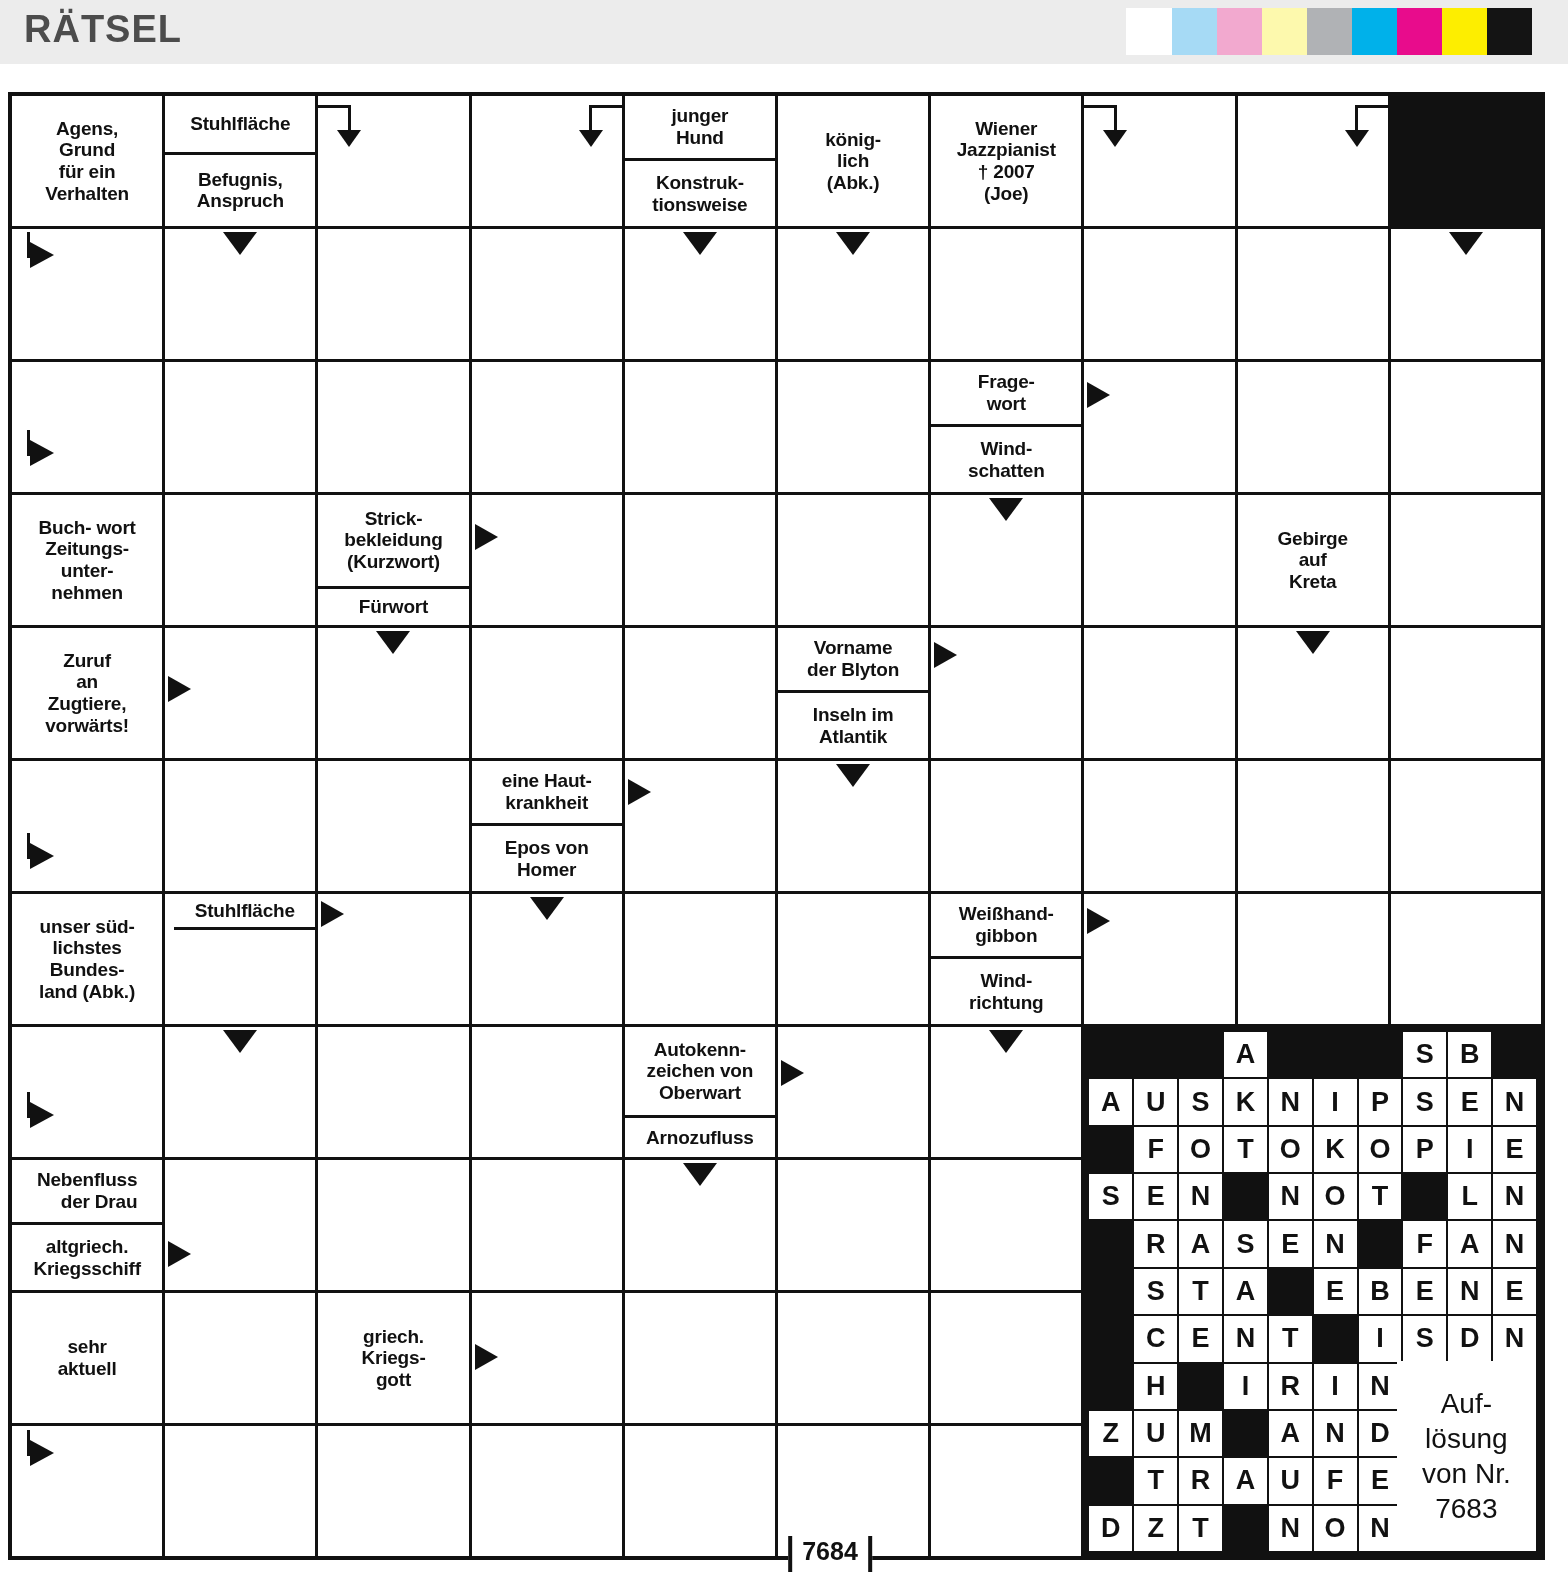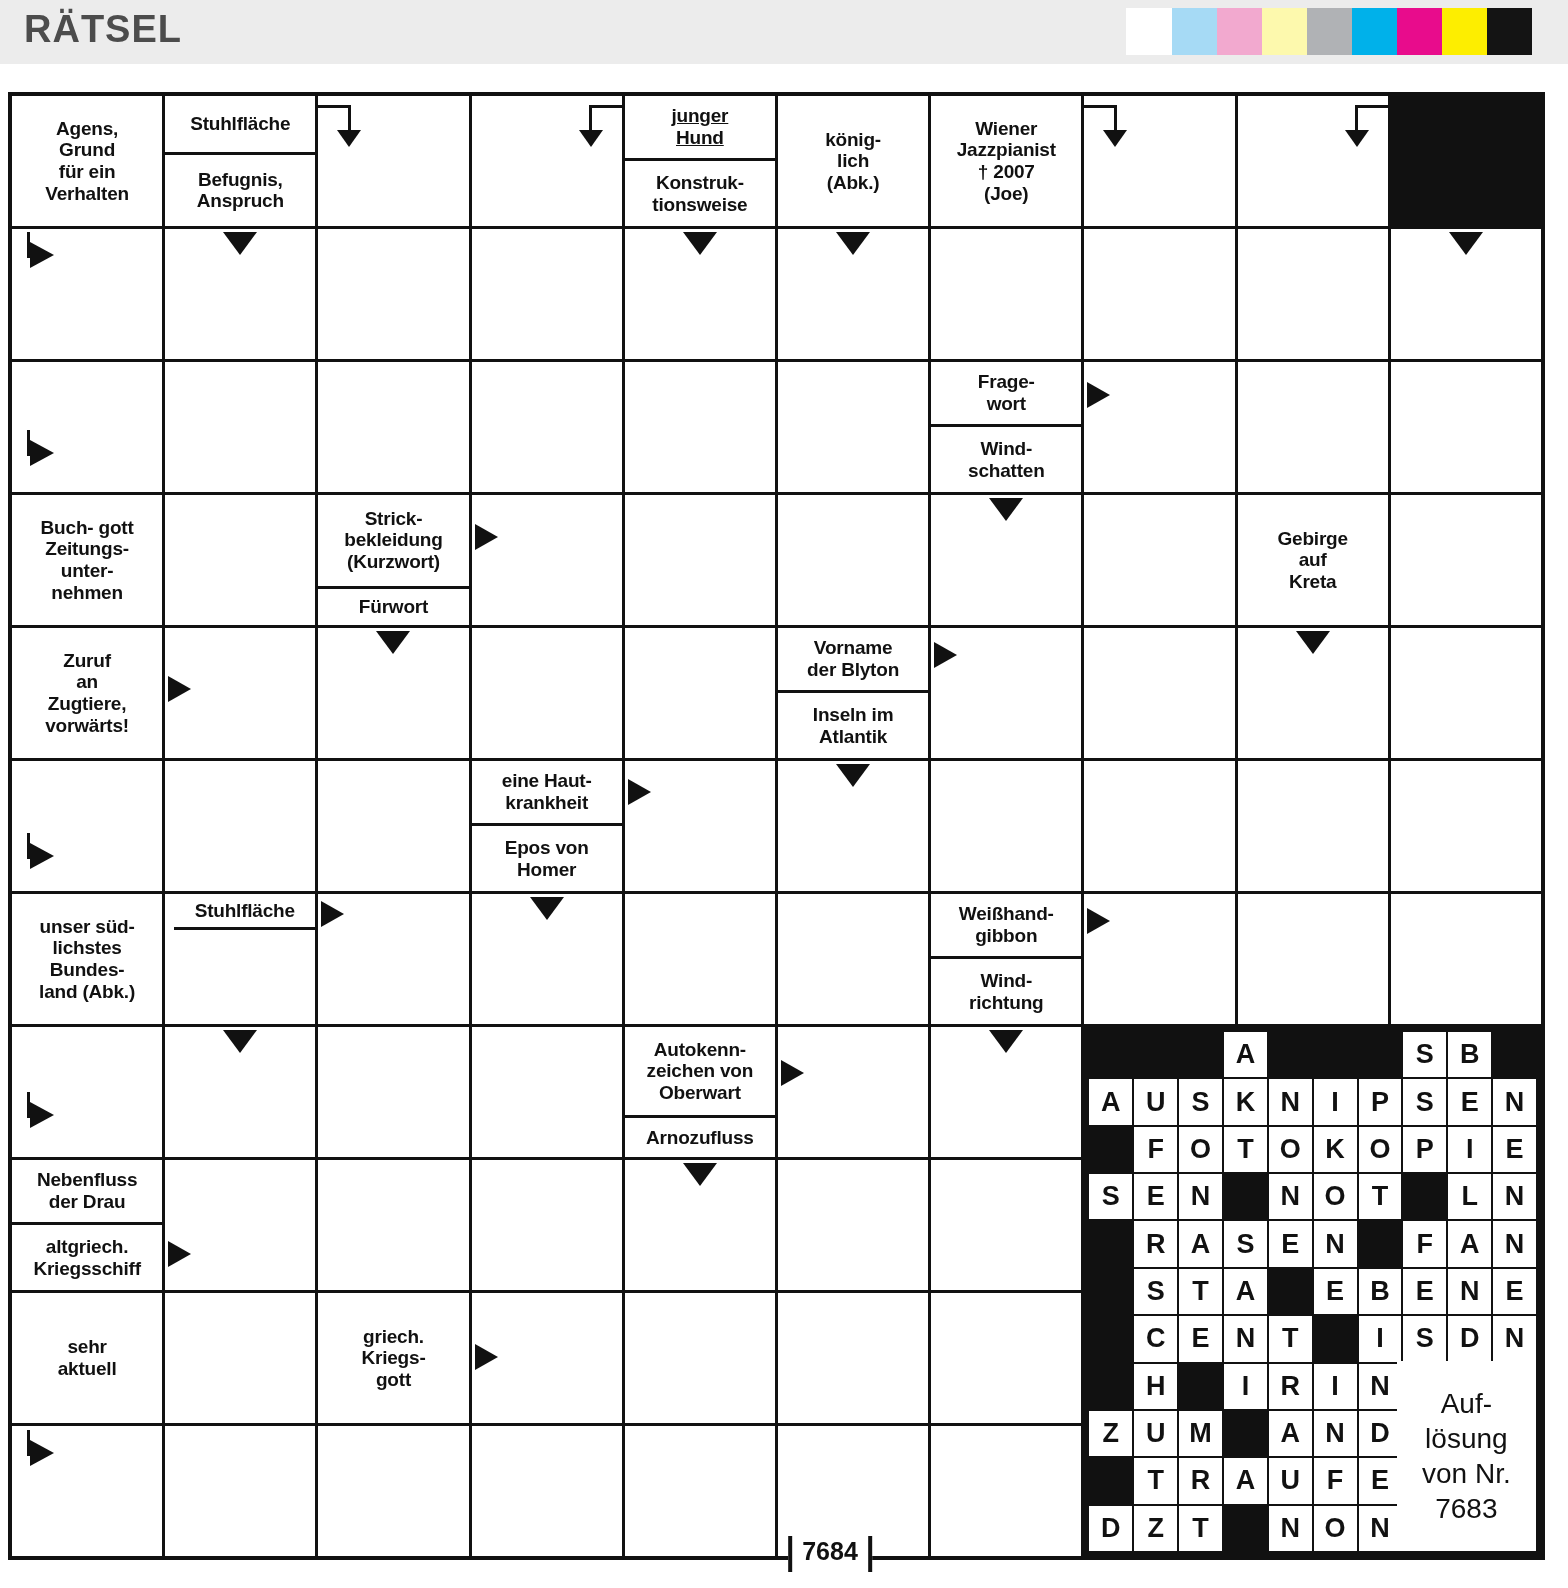--- a/index.html
+++ b/index.html
@@ -96,21 +96,21 @@
       </div>
     </div>
     <div class="cell" style="grid-area: 1 / 4;">
       <div class="bend bendR">
         <div class="bend-h"></div>
         <div class="bend-v"></div>
         <div class="bend-head"></div>
       </div>
     </div>
     <div class="cell split" style="grid-area: 1 / 5;">
-      <div class="part first" style="flex: 0 0 50%; text-decoration: underline;">junger
+      <div class="part first" style="flex: 0 0 50%;">junger
 Hund</div>
       <div class="part" style="flex: 1 1 auto;">Konstruk-
 tionsweise</div>
     </div>
     <div class="cell" style="grid-area: 1 / 6;">
       <div class="clue">könig-
 lich
 (Abk.)</div>
     </div>
     <div class="cell" style="grid-area: 1 / 7;">
@@ -172,21 +172,21 @@
 wort</div>
       <div class="part" style="flex: 1 1 auto;">Wind-
 schatten</div>
     </div>
     <div class="cell" style="grid-area: 3 / 8;">
       <div class="tri-right" style="top: 15%;"></div>
     </div>
     <div class="cell" style="grid-area: 3 / 9;"></div>
     <div class="cell" style="grid-area: 3 / 10;"></div>
     <div class="cell" style="grid-area: 4 / 1;">
-      <div class="clue">Buch- gott
+      <div class="clue">Buch- wort
 Zeitungs-
 unter-
 nehmen</div>
     </div>
     <div class="cell" style="grid-area: 4 / 2;"></div>
     <div class="cell split" style="grid-area: 4 / 3;">
       <div class="part first" style="flex: 0 0 72%;">Strick-
 bekleidung
 (Kurzwort)</div>
       <div class="part" style="flex: 1 1 auto;">Fürwort</div>
@@ -421,21 +421,21 @@
         <div class="mini"></div>
         <div class="mini"></div>
         <div class="mini"></div>
       </div>
       <div class="solcap">Auf-
 lösung
 von Nr.
 7683</div>
     </div>
     <div class="cell split" style="grid-area: 9 / 1;">
-      <div class="part first" style="flex: 0 0 50%;">Nebenfluss
+      <div class="part first" style="flex: 0 0 50%; text-align: right;">Nebenfluss
 der Drau</div>
       <div class="part" style="flex: 1 1 auto;">altgriech.
 Kriegsschiff</div>
     </div>
     <div class="cell" style="grid-area: 9 / 2;">
       <div class="tri-right" style="top: 62%;"></div>
     </div>
     <div class="cell" style="grid-area: 9 / 3;"></div>
     <div class="cell" style="grid-area: 9 / 4;"></div>
     <div class="cell" style="grid-area: 9 / 5;">

